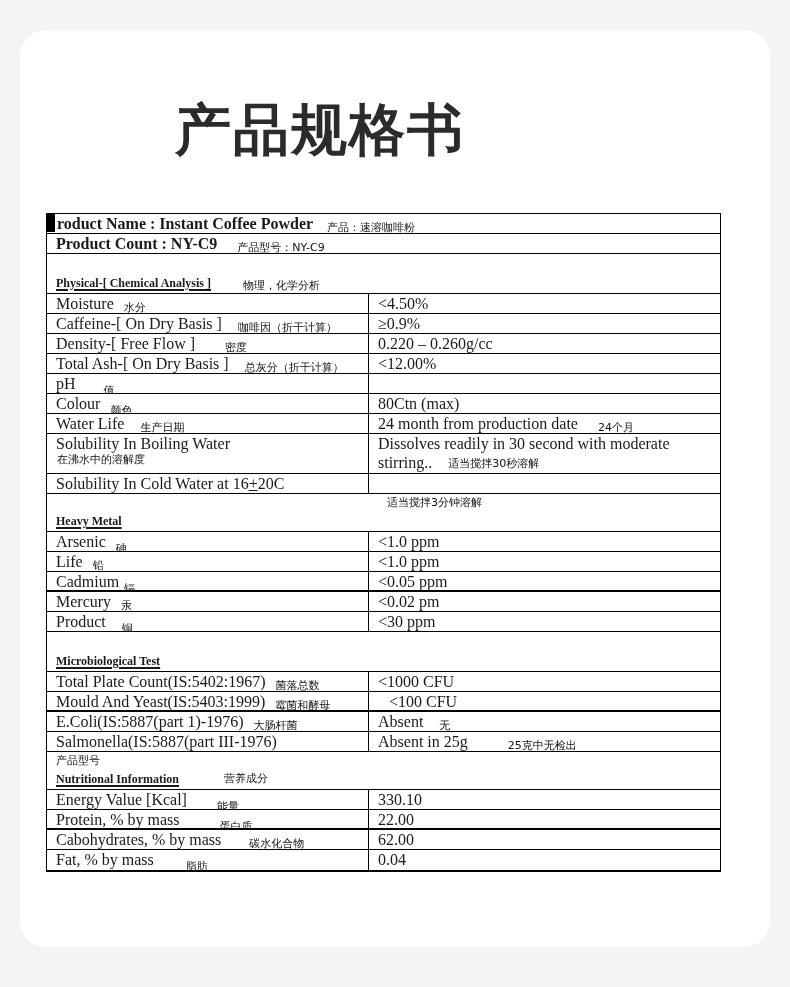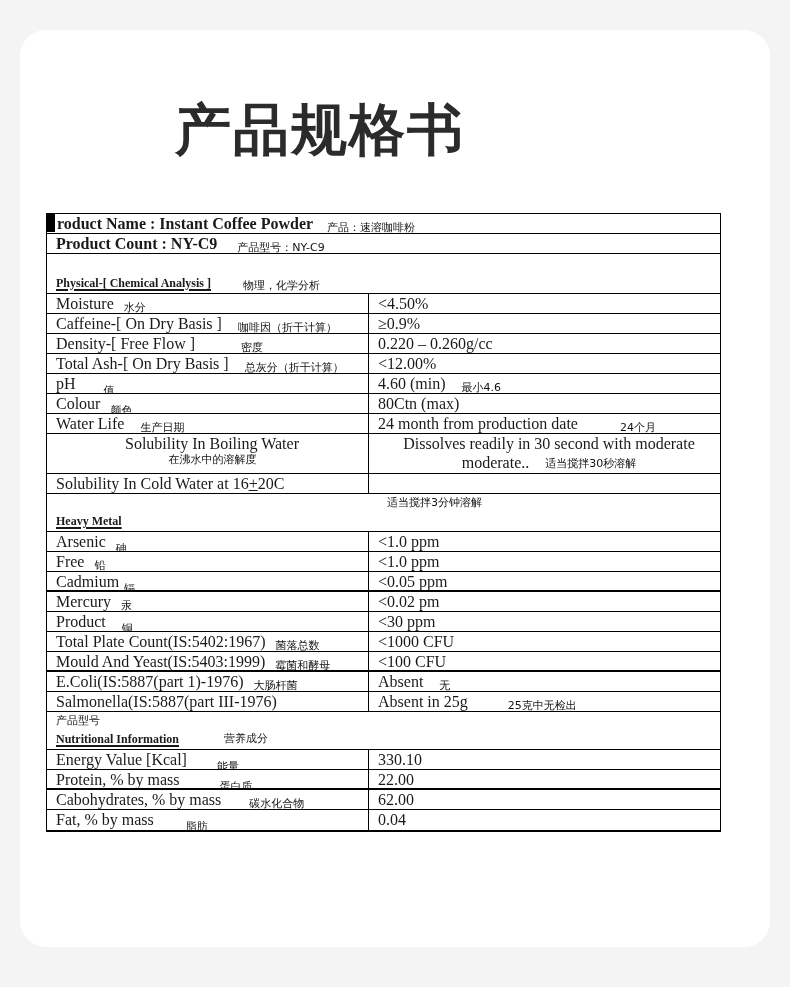--- a/index.html
+++ b/index.html
@@ -95,21 +95,21 @@
     text-decoration-thickness: 1.5px;
   }
   .marker {
     position: absolute;
     left: -1px; top: 0px;
     width: 9px; height: 18px;
     background: #000;
   }
   .tall-sec { height: 40px; }
   .tall-sec .full { padding-top: 19px; }
-  .twoline { height: 40px; text-align: center; }
+  .twoline { height: 40px; }
   .gap { margin-left: 16px; }
   .gap-s { margin-left: 10px; }
   .u { text-decoration: underline; }
 </style>
 </head>
 <body>
 
 <div class="card"></div>
 <div class="title">产品规格书</div>
 
@@ -139,89 +139,93 @@
 
   <div class="row">
     <div class="c1"><span class="en">Moisture</span><span class="zh gap-s">水分</span></div>
     <div class="c2"><span class="en">&lt;4.50%</span></div>
   </div>
   <div class="row">
     <div class="c1"><span class="en">Caffeine-[ On Dry Basis ]</span><span class="zh gap">咖啡因（折干计算）</span></div>
     <div class="c2"><span class="en">≥0.9%</span></div>
   </div>
   <div class="row">
-    <div class="c1"><span class="en">Density-[ Free Flow ]</span><span class="zh" style="margin-left:46px;">密度</span></div>
+    <div class="c1"><span class="en">Density-[ Free Flow ]</span><span class="zh" style="margin-left:30px;">密度</span></div>
     <div class="c2"><span class="en">0.220 – 0.260g/cc</span></div>
   </div>
   <div class="row">
     <div class="c1"><span class="en">Total Ash-[ On Dry Basis ]</span><span class="zh gap">总灰分（折干计算）</span></div>
     <div class="c2"><span class="en">&lt;12.00%</span></div>
   </div>
   <div class="row">
     <div class="c1"><span class="en">pH</span><span class="zh low" style="margin-left:28px;">值</span></div>
-    <div class="c2"><span class="en">4.60 (min)</span><span class="zh gap">最小4.6</span></div>
   </div>
   <div class="row">
     <div class="c1"><span class="en">Colour</span><span class="zh low gap-s">颜色</span></div>
     <div class="c2"><span class="en">80Ctn (max)</span></div>
   </div>
   <div class="row">
     <div class="c1"><span class="en">Water Life</span><span class="zh gap">生产日期</span></div>
-    <div class="c2"><span class="en">24 month from production date</span><span class="zh" style="margin-left:42px;">24个月</span></div>
+    <div class="c2"><span class="en">24 month from production date</span><span class="zh" style="margin-left:20px;">24个月</span></div>
   </div>
 
   <div class="row twoline">
     <div class="c1">
       <div class="en">Solubility In Boiling Water</div>
       <div class="zh" style="top:-1px; padding-left:1px;">在沸水中的溶解度</div>
     </div>
     <div class="c2">
       <div class="en">Dissolves readily in 30 second with moderate</div>
-      <div><span class="en">moderate..</span><span class="zh gap" style="top:-1px;">适当搅拌30秒溶解</span></div>
+      <div><span class="en">stirring..</span><span class="zh gap" style="top:-1px;">适当搅拌30秒溶解</span></div>
     </div>
   </div>
 
   <div class="row">
     <div class="c1"><span class="en">Solubility In Cold Water at 16</span><span class="en u">+</span><span class="en">20C</span></div>
   </div>
 
   <div class="row" style="height:38px;">
     <div class="full">
       <div class="zh" style="padding-left:331px; top:1px;">适当搅拌3分钟溶解</div>
       <div class="en sec" style="position:absolute; bottom:0; left:9px;">Heavy Metal</div>
     </div>
   </div>
 
   <div class="row">
     <div class="c1"><span class="en">Arsenic</span><span class="zh low gap-s">砷</span></div>
     <div class="c2"><span class="en">&lt;1.0 ppm</span></div>
   </div>
   <div class="row">
-    <div class="c1"><span class="en">Free</span><span class="zh gap-s">铅</span></div>
+    <div class="c1"><span class="en">Life</span><span class="zh gap-s">铅</span></div>
     <div class="c2"><span class="en">&lt;1.0 ppm</span></div>
   </div>
   <div class="row" style="border-bottom-width:2px;">
     <div class="c1"><span class="en">Cadmium</span><span class="zh low" style="margin-left:5px;">镉</span></div>
     <div class="c2"><span class="en">&lt;0.05 ppm</span></div>
   </div>
   <div class="row">
     <div class="c1"><span class="en">Mercury</span><span class="zh gap-s">汞</span></div>
     <div class="c2"><span class="en">&lt;0.02 pm</span></div>
   </div>
   <div class="row">
     <div class="c1"><span class="en">Product</span><span class="zh low gap">铜</span></div>
     <div class="c2"><span class="en">&lt;30 ppm</span></div>
   </div>
 
+  <div class="row tall-sec">
+    <div class="full">
+      <span class="en sec">Microbiological Test</span>
+    </div>
+  </div>
 
   <div class="row">
     <div class="c1"><span class="en">Total Plate Count(IS:5402:1967)</span><span class="zh gap-s">菌落总数</span></div>
     <div class="c2"><span class="en">&lt;1000 CFU</span></div>
   </div>
-  <div class="row" style="border-bottom-width:2px;">
+  <div class="row" style="border-bottom-width:2px;gap:11px;">
     <div class="c1"><span class="en">Mould And Yeast(IS:5403:1999)</span><span class="zh gap-s">霉菌和酵母</span></div>
     <div class="c2"><span class="en">&lt;100 CFU</span></div>
   </div>
   <div class="row">
     <div class="c1"><span class="en">E.Coli(IS:5887(part 1)-1976)</span><span class="zh gap-s">大肠杆菌</span></div>
     <div class="c2"><span class="en">Absent</span><span class="zh gap">无</span></div>
   </div>
   <div class="row">
     <div class="c1"><span class="en">Salmonella(IS:5887(part III-1976)</span></div>
     <div class="c2"><span class="en">Absent in 25g</span><span class="zh" style="margin-left:40px;">25克中无检出</span></div>

